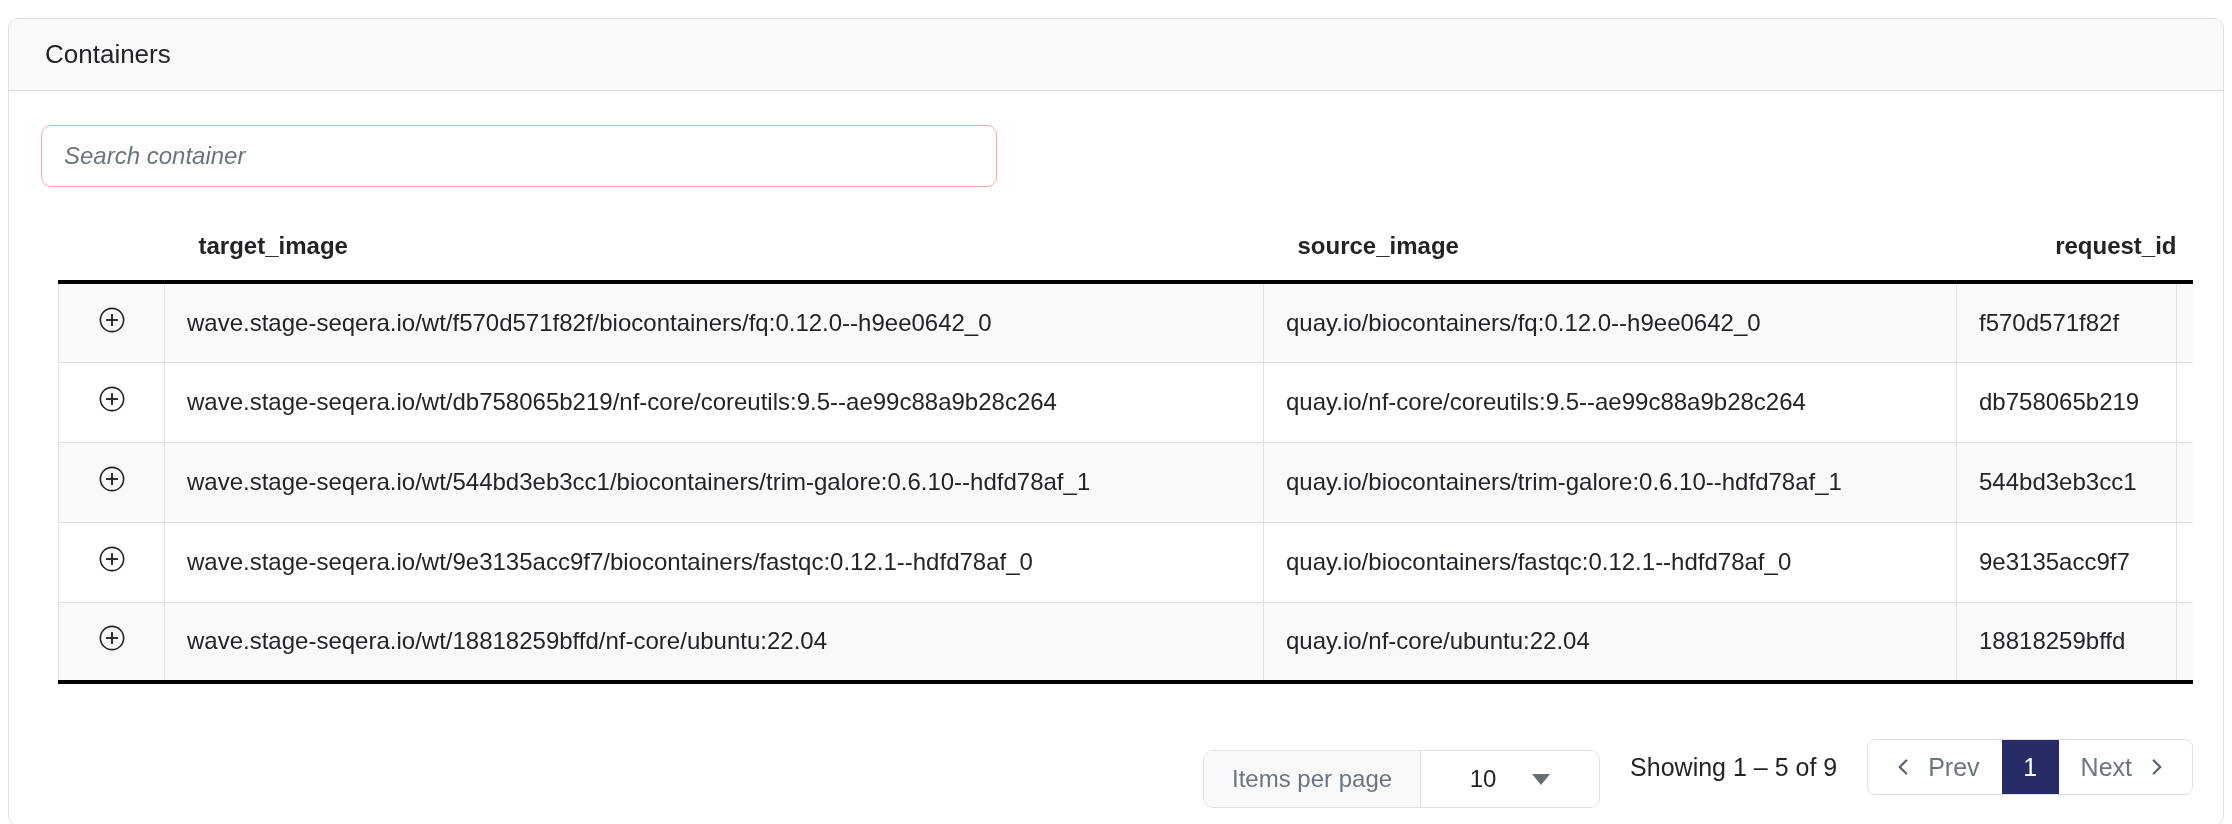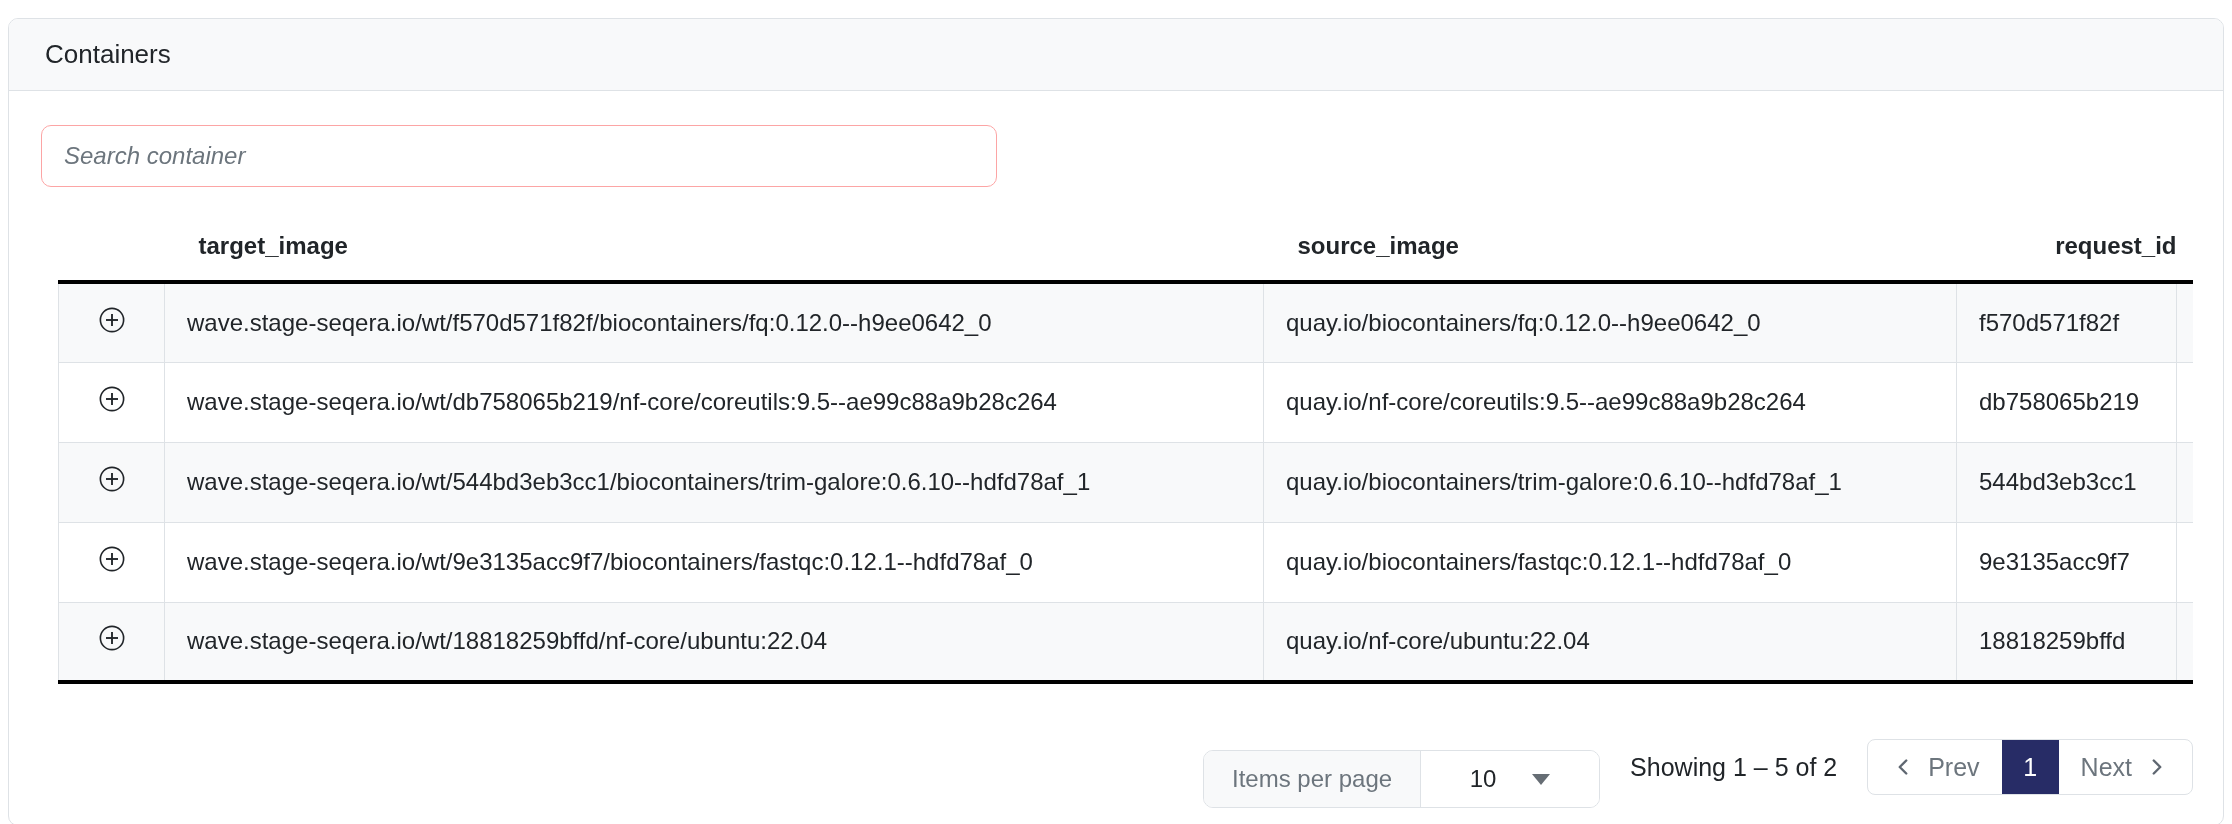--- a/index.html
+++ b/index.html
@@ -275,21 +275,21 @@
 
     <div class="footer-bar">
       <div class="ipp">
         <span class="ipp-label">Items per page</span>
         <span class="ipp-value">
           <span>10</span>
           <span class="caret-down"></span>
         </span>
       </div>
 
-      <div class="showing">Showing 1 – 5 of 2</div>
+      <div class="showing">Showing 1 – 5 of 9</div>
 
       <div class="pager">
         <span class="pager-btn">
           <span class="chev">
             <svg width="26" height="26" viewBox="0 0 24 24" fill="none" stroke="currentColor" stroke-width="2.2" stroke-linecap="round" stroke-linejoin="round">
                 <polyline points="15 18 9 12 15 6"></polyline>
               </svg>
           </span>
           <span>Prev</span>
         </span>

